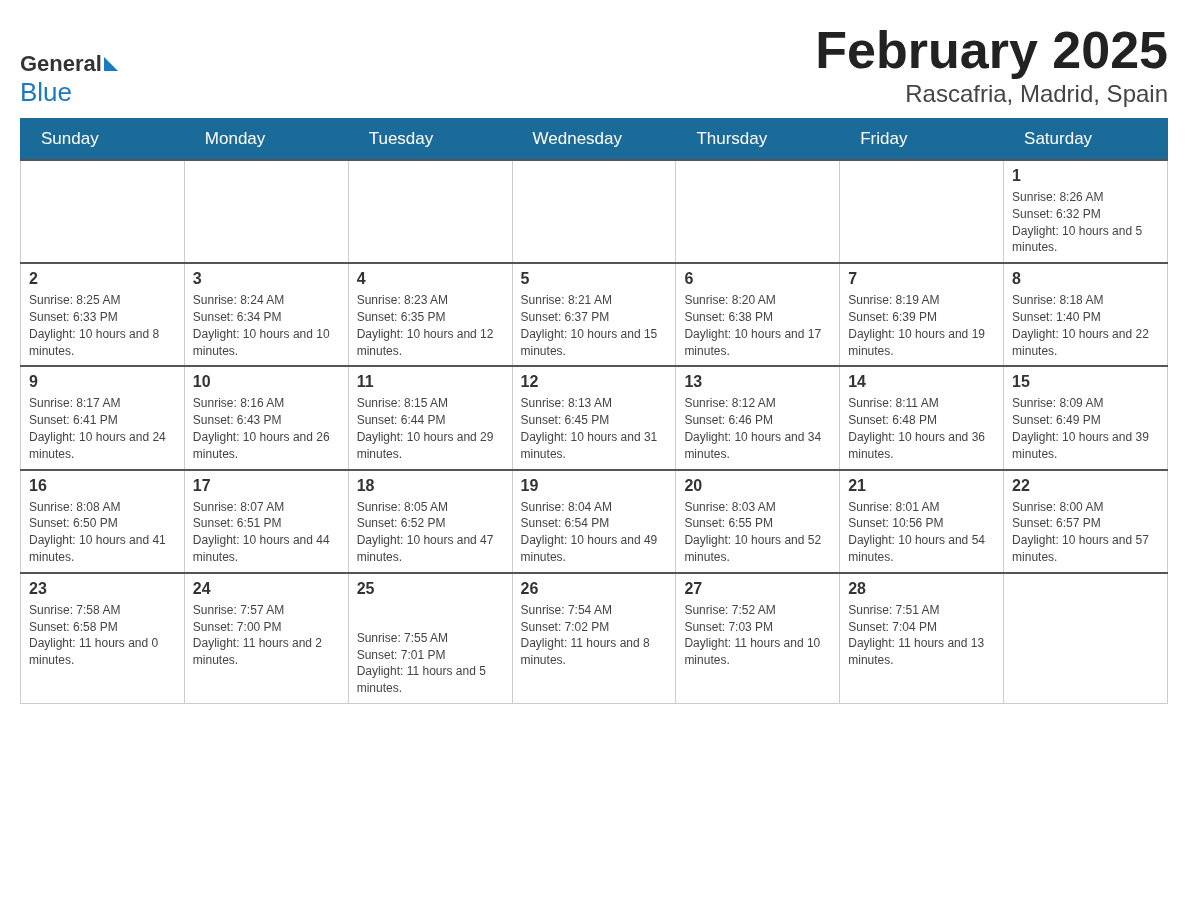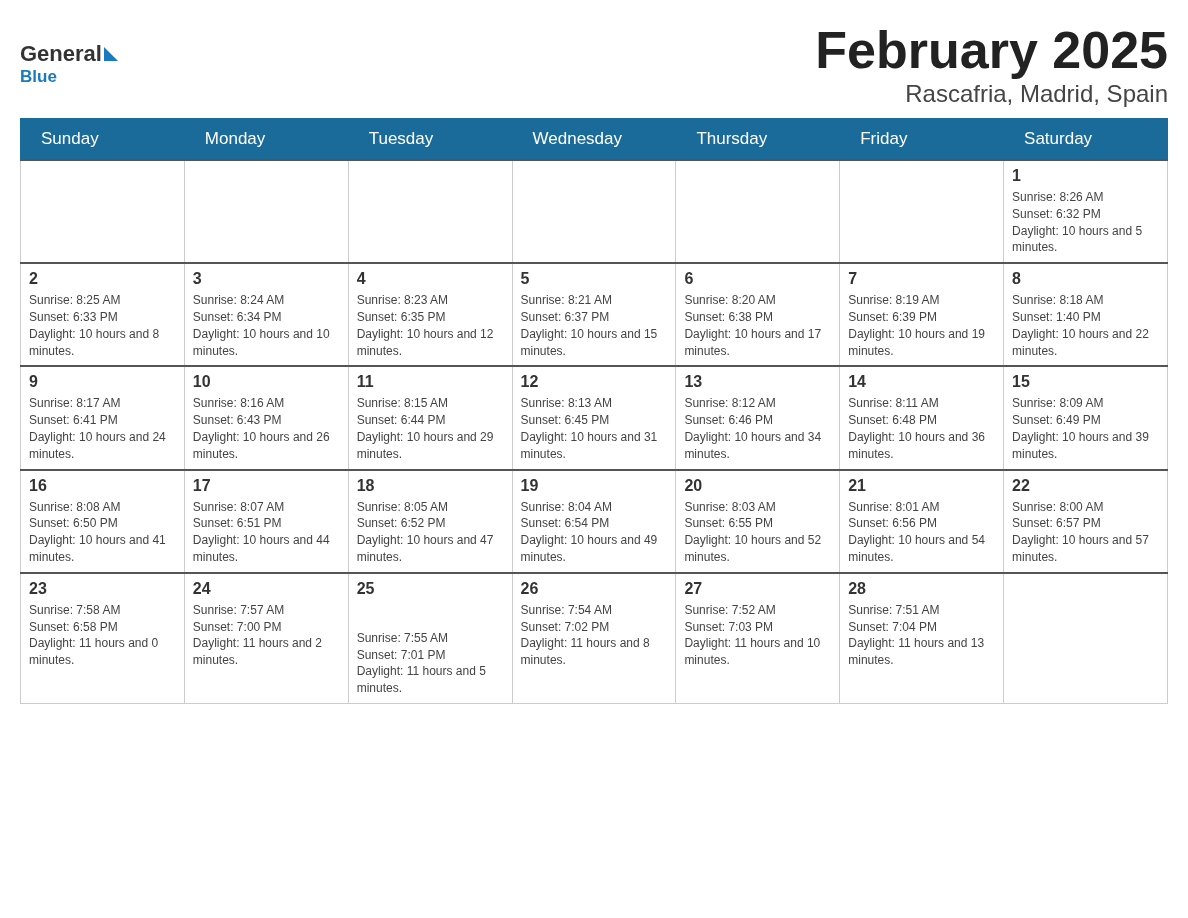--- a/index.html
+++ b/index.html
@@ -6,21 +6,21 @@
     body {
       font-family: Arial, sans-serif;
       background: #fff;
       padding: 20px;
       width: 1188px;
       min-height: 918px;
     }
     .header {
       display: flex;
       justify-content: space-between;
-      align-items: center;
+      align-items: flex-end;
       margin-bottom: 10px;
     }
     .logo {
       display: flex;
       flex-direction: column;
       align-items: flex-start;
     }
     .logo-text {
       display: flex;
       align-items: center;
@@ -33,22 +33,22 @@
       width: 0;
       height: 0;
       border-left: 14px solid #1a7abf;
       border-top: 14px solid transparent;
       border-bottom: 0px solid transparent;
       margin: 0 2px;
       display: inline-block;
     }
     .logo-blue {
       color: #1a7abf;
-      font-size: 17px;
-      font-weight: bold;
+      font-size: 26px;
+      font-weight: normal;
     }
     .title-block {
       text-align: right;
     }
     .month-title {
       font-size: 52px;
       font-weight: bold;
       color: #222;
     }
     .location {
@@ -257,21 +257,21 @@
         </td>
         <td>
           <div class="day-number">20</div>
           <div class="day-info" style="white-space: pre-line;">Sunrise: 8:03 AM
 Sunset: 6:55 PM
 Daylight: 10 hours and 52 minutes.</div>
         </td>
         <td>
           <div class="day-number">21</div>
           <div class="day-info" style="white-space: pre-line;">Sunrise: 8:01 AM
-Sunset: 6:56 PM
+Sunset: 10:56 PM
 Daylight: 10 hours and 54 minutes.</div>
         </td>
         <td>
           <div class="day-number">22</div>
           <div class="day-info" style="white-space: pre-line;">Sunrise: 8:00 AM
 Sunset: 6:57 PM
 Daylight: 10 hours and 57 minutes.</div>
         </td>
       </tr>
       <tr class="last-row">

